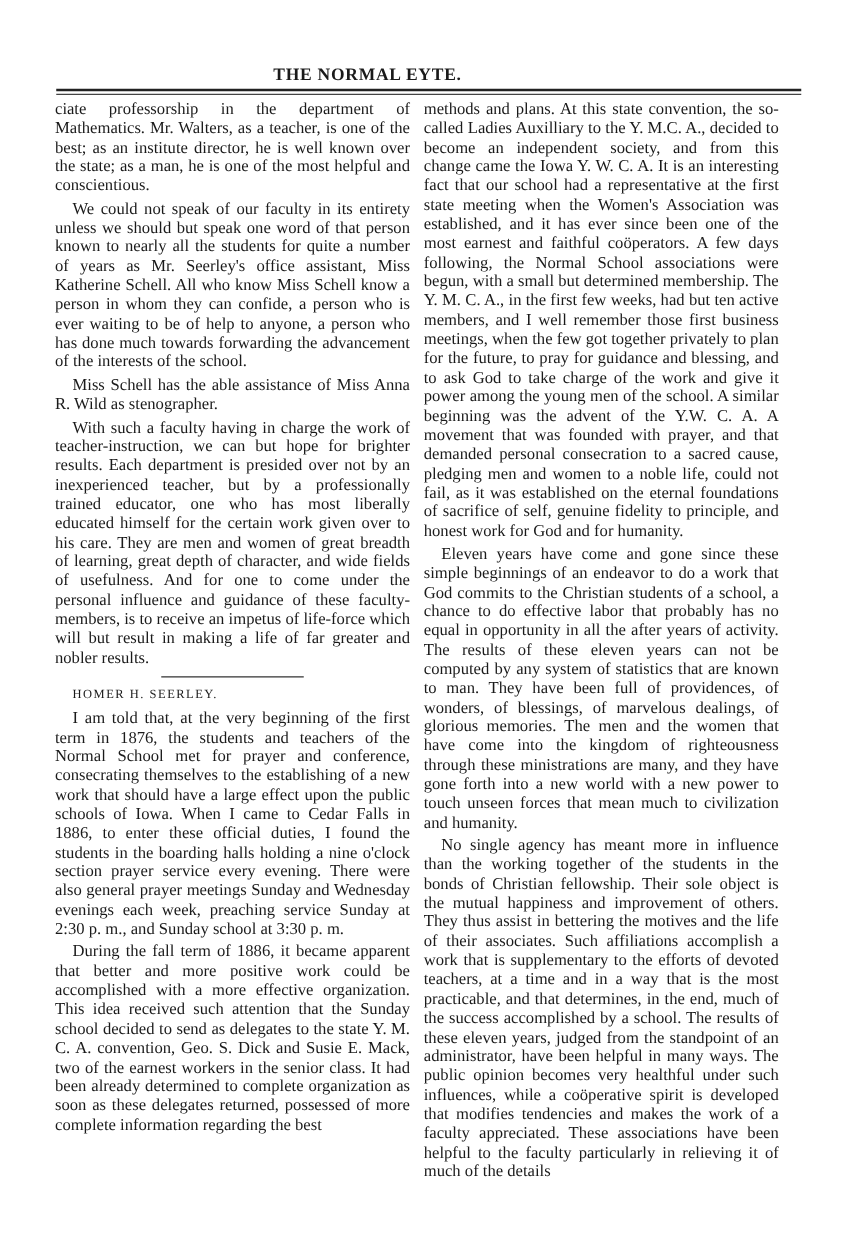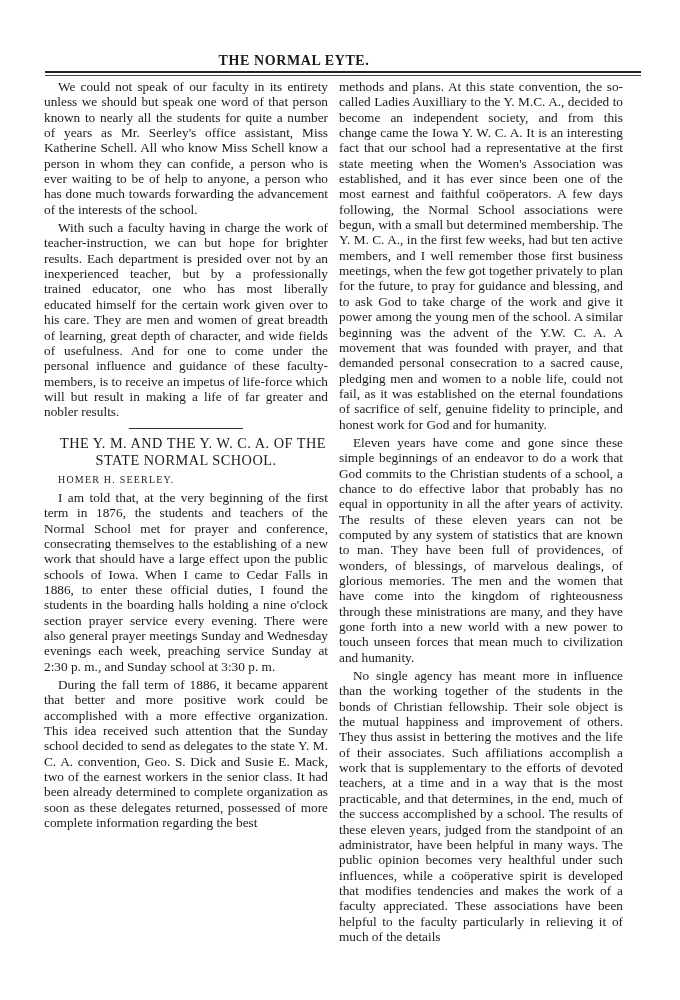--- a/index.html
+++ b/index.html
@@ -24,24 +24,25 @@
          margin: 2px 0 4px 0; text-indent: 0; }
 </style>
 </head>
 <body>
 
 <div class="running-head">THE NORMAL EYTE.</div>
 <div class="rule"></div>
 <div class="rule2"></div>
 
 <div id="col-left" class="col">
+  <p class="noindent">ciate professorship in the department of Mathematics. Mr. Walters, as a teacher, is one of the best; as an institute director, he is well known over the state; as a man, he is one of the most helpful and conscientious.</p>
   <p>We could not speak of our faculty in its entirety unless we should but speak one word of that person known to nearly all the students for quite a number of years as Mr. Seerley's office assistant, Miss Katherine Schell. All who know Miss Schell know a person in whom they can confide, a person who is ever waiting to be of help to anyone, a person who has done much towards forwarding the advancement of the interests of the school.</p>
+  <p>Miss Schell has the able assistance of Miss Anna R. Wild as stenographer.</p>
   <p>With such a faculty having in charge the work of teacher-instruction, we can but hope for brighter results. Each department is presided over not by an inexperienced teacher, but by a professionally trained educator, one who has most liberally educated himself for the certain work given over to his care. They are men and women of great breadth of learning, great depth of character, and wide fields of usefulness. And for one to come under the personal influence and guidance of these faculty-members, is to receive an impetus of life-force which will but result in making a life of far greater and nobler results.</p>
   <div class="short-rule"></div>
-  <p class="article-title">THE Y. M. AND THE Y. W. C. A. OF THE STATE NORMAL SCHOOL.</p>
   <p class="byline">HOMER H. SEERLEY.</p>
   <p>I am told that, at the very beginning of the first term in 1876, the students and teachers of the Normal School met for prayer and conference, consecrating themselves to the establishing of a new work that should have a large effect upon the public schools of Iowa. When I came to Cedar Falls in 1886, to enter these official duties, I found the students in the boarding halls holding a nine o'clock section prayer service every evening. There were also general prayer meetings Sunday and Wednesday evenings each week, preaching service Sunday at 2:30 p. m., and Sunday school at 3:30 p. m.</p>
   <p>During the fall term of 1886, it became apparent that better and more positive work could be accomplished with a more effective organization. This idea received such attention that the Sunday school decided to send as delegates to the state Y. M. C. A. convention, Geo. S. Dick and Susie E. Mack, two of the earnest workers in the senior class. It had been already determined to complete organization as soon as these delegates returned, possessed of more complete information regarding the best</p>
 </div>
 
 <div id="col-right" class="col">
   <p class="noindent">methods and plans. At this state convention, the so-called Ladies Auxilliary to the Y. M.C. A., decided to become an independent society, and from this change came the Iowa Y. W. C. A. It is an interesting fact that our school had a representative at the first state meeting when the Women's Association was established, and it has ever since been one of the most earnest and faithful coöperators. A few days following, the Normal School associations were begun, with a small but determined membership. The Y. M. C. A., in the first few weeks, had but ten active members, and I well remember those first business meetings, when the few got together privately to plan for the future, to pray for guidance and blessing, and to ask God to take charge of the work and give it power among the young men of the school. A similar beginning was the advent of the Y.W. C. A. A movement that was founded with prayer, and that demanded personal consecration to a sacred cause, pledging men and women to a noble life, could not fail, as it was established on the eternal foundations of sacrifice of self, genuine fidelity to principle, and honest work for God and for humanity.</p>
   <p>Eleven years have come and gone since these simple beginnings of an endeavor to do a work that God commits to the Christian students of a school, a chance to do effective labor that probably has no equal in opportunity in all the after years of activity. The results of these eleven years can not be computed by any system of statistics that are known to man. They have been full of providences, of wonders, of blessings, of marvelous dealings, of glorious memories. The men and the women that have come into the kingdom of righteousness through these ministrations are many, and they have gone forth into a new world with a new power to touch unseen forces that mean much to civilization and humanity.</p>
   <p>No single agency has meant more in influence than the working together of the students in the bonds of Christian fellowship. Their sole object is the mutual happiness and improvement of others. They thus assist in bettering the motives and the life of their associates. Such affiliations accomplish a work that is supplementary to the efforts of devoted teachers, at a time and in a way that is the most practicable, and that determines, in the end, much of the success accomplished by a school. The results of these eleven years, judged from the standpoint of an administrator, have been helpful in many ways. The public opinion becomes very healthful under such influences, while a coöperative spirit is developed that modifies tendencies and makes the work of a faculty appreciated. These associations have been helpful to the faculty particularly in relieving it of much of the details</p>
 </div>

